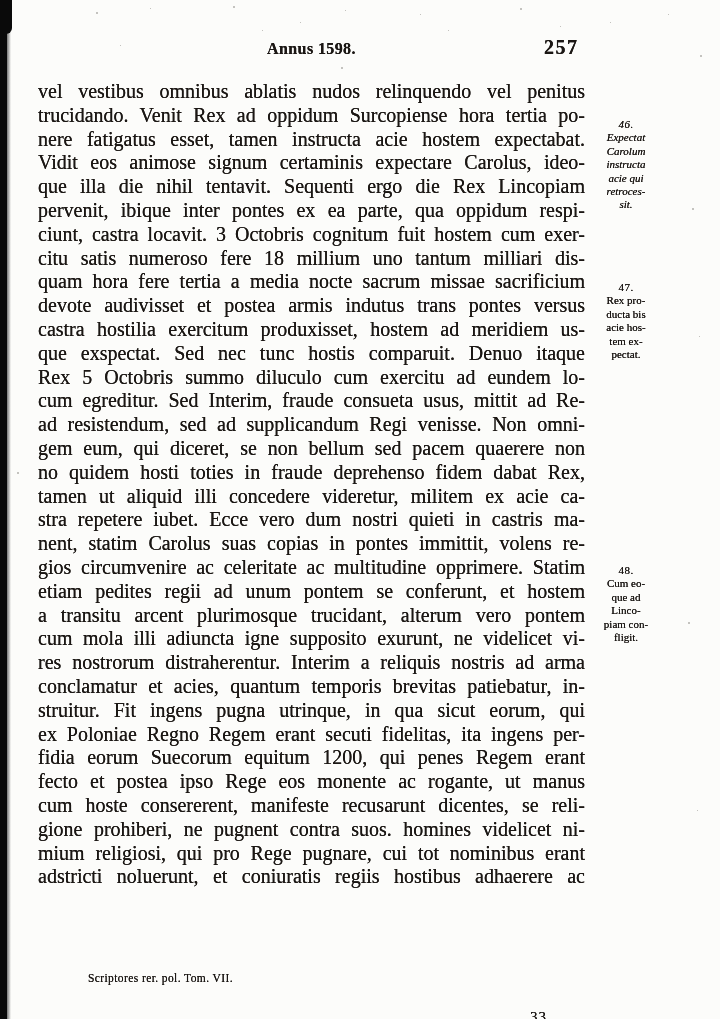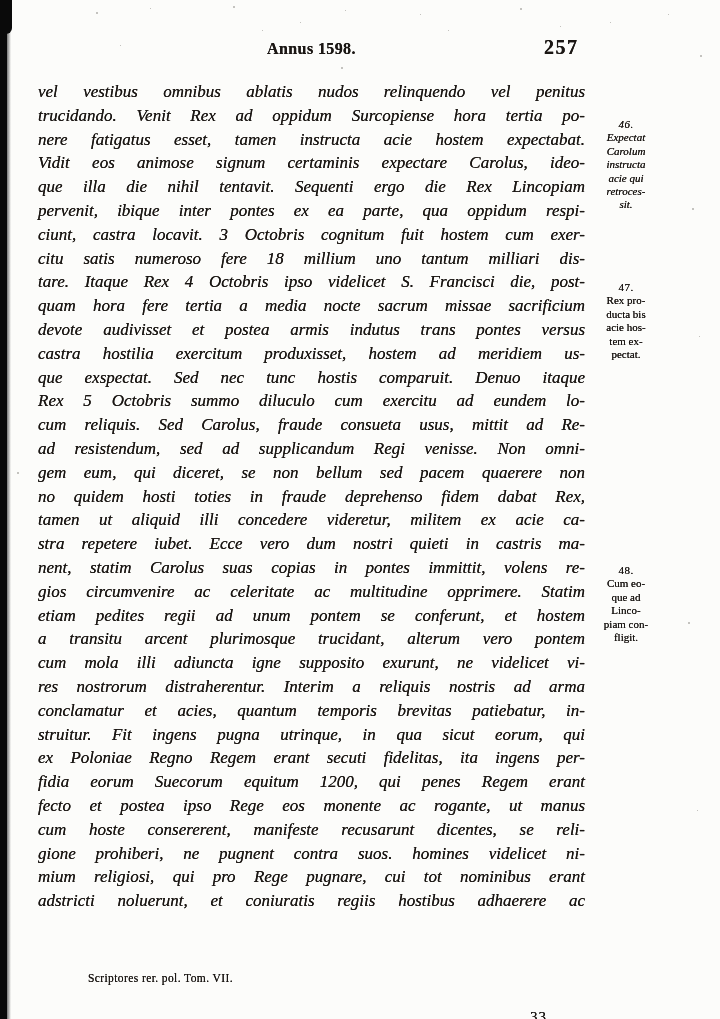--- a/index.html
+++ b/index.html
@@ -46,24 +46,23 @@
     left: 544px; top: 36px;
     font-size: 20px; font-weight: bold;
     letter-spacing: 1.5px;
     text-shadow: 0 0 0.4px currentColor;
   }
 
   
   .text-block {
     position: absolute;
     left: 38px; top: 80px; width: 547px;
-    font-size: 17px;
+    font-size: 20px;
     line-height: 23.8px;
     text-shadow: 0 0 0.45px currentColor;
-    font-style: italic;
   }
   .text-line {
     text-align: justify;
     text-align-last: justify;
     height: 23.8px;
     overflow: visible;
     white-space: nowrap;
   }
   
   .text-line { white-space: normal; }
@@ -121,27 +120,26 @@
 
   <div class="text-block">
       <div class="text-line">vel vestibus omnibus ablatis nudos relinquendo vel penitus</div>
       <div class="text-line">trucidando. Venit Rex ad oppidum Surcopiense hora tertia po-</div>
       <div class="text-line">nere fatigatus esset, tamen instructa acie hostem expectabat.</div>
       <div class="text-line">Vidit eos animose signum certaminis expectare Carolus, ideo-</div>
       <div class="text-line">que illa die nihil tentavit. Sequenti ergo die Rex Lincopiam</div>
       <div class="text-line">pervenit, ibique inter pontes ex ea parte, qua oppidum respi-</div>
       <div class="text-line">ciunt, castra locavit. 3 Octobris cognitum fuit hostem cum exer-</div>
       <div class="text-line">citu satis numeroso fere 18 millium uno tantum milliari dis-</div>
-      <div class="text-line">tare. Itaque Rex 4 Octobris ipso videlicet S. Francisci die, post-</div>
       <div class="text-line">quam hora fere tertia a media nocte sacrum missae sacrificium</div>
       <div class="text-line">devote audivisset et postea armis indutus trans pontes versus</div>
       <div class="text-line">castra hostilia exercitum produxisset, hostem ad meridiem us-</div>
       <div class="text-line">que exspectat. Sed nec tunc hostis comparuit. Denuo itaque</div>
       <div class="text-line">Rex 5 Octobris summo diluculo cum exercitu ad eundem lo-</div>
-      <div class="text-line">cum reliquis. Sed Carolus, fraude consueta usus, mittit ad Re-</div>
+      <div class="text-line">cum egreditur. Sed Interim, fraude consueta usus, mittit ad Re-</div>
       <div class="text-line">ad resistendum, sed ad supplicandum Regi venisse. Non omni-</div>
       <div class="text-line">gem eum, qui diceret, se non bellum sed pacem quaerere non</div>
       <div class="text-line">no quidem hosti toties in fraude deprehenso fidem dabat Rex,</div>
       <div class="text-line">tamen ut aliquid illi concedere videretur, militem ex acie ca-</div>
       <div class="text-line">stra repetere iubet. Ecce vero dum nostri quieti in castris ma-</div>
       <div class="text-line">nent, statim Carolus suas copias in pontes immittit, volens re-</div>
       <div class="text-line">gios circumvenire ac celeritate ac multitudine opprimere. Statim</div>
       <div class="text-line">etiam pedites regii ad unum pontem se conferunt, et hostem</div>
       <div class="text-line">a transitu arcent plurimosque trucidant, alterum vero pontem</div>
       <div class="text-line">cum mola illi adiuncta igne supposito exurunt, ne videlicet vi-</div>

